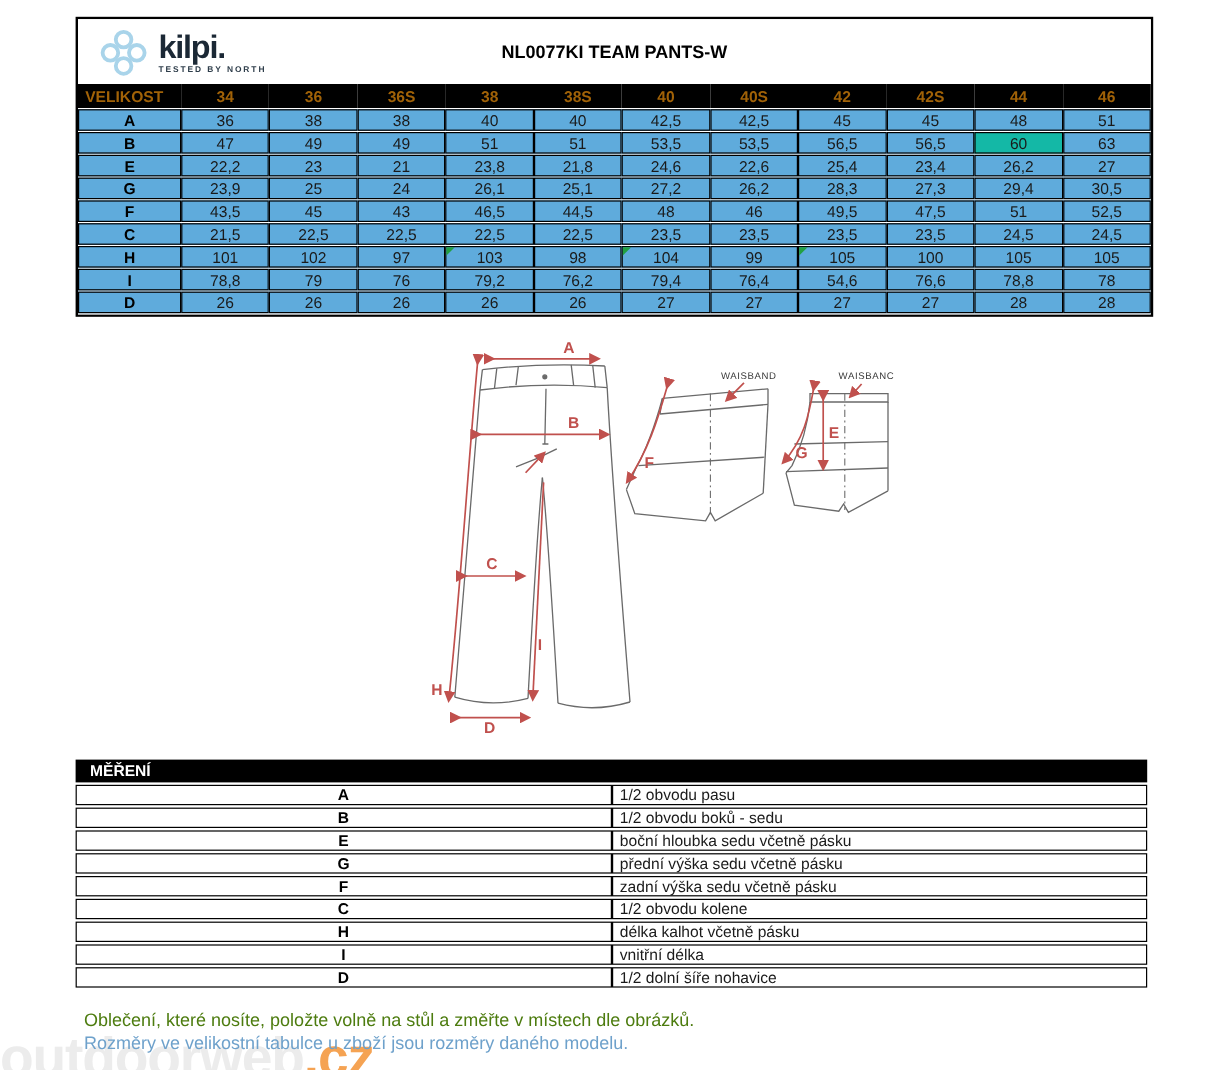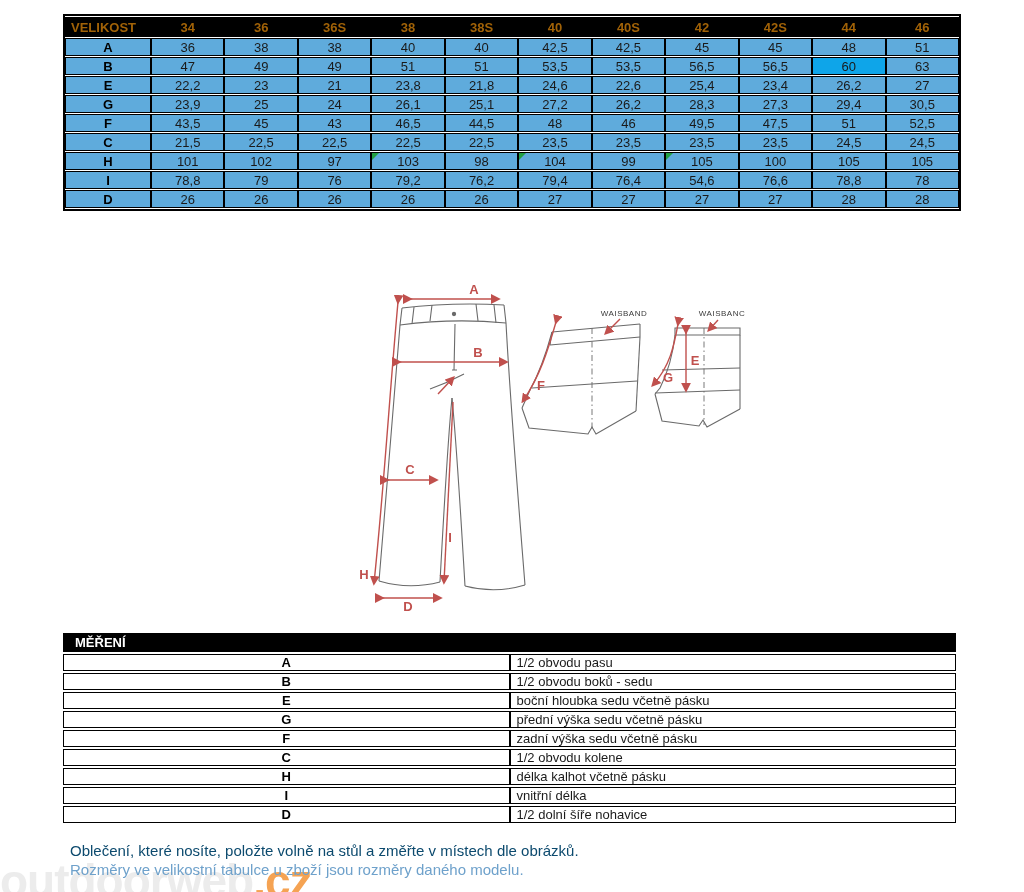--- a/index.html
+++ b/index.html
@@ -68,20 +68,37 @@
   
   .watermark {
     position:absolute; left:0px; top:854px; font-size:46px; font-weight:bold;
     letter-spacing:-1px; z-index:1; white-space:nowrap;
   }
 </style>
 </head>
 <body>
 
 <div class="size-wrap">
+  <div class="brand-row">
+    <div class="logo">
+      <svg width="44" height="42" viewBox="0 0 44 42">
+        <g fill="none" stroke="#a9d4ea" stroke-width="3.2">
+          <circle cx="22" cy="10" r="6.5"></circle>
+          <circle cx="22" cy="32" r="6.5"></circle>
+          <circle cx="11" cy="21" r="6.5"></circle>
+          <circle cx="33" cy="21" r="6.5"></circle>
+        </g>
+      </svg>
+      <div class="logo-text-block">
+        <div class="logo-word">kilpi.</div>
+        <div class="logo-tag">TESTED BY NORTH</div>
+      </div>
+    </div>
+    <div class="doc-title">NL0077KI TEAM PANTS-W</div>
+  </div>
   <table class="sizes">
     <thead>
       <tr id="size-head-row">
         <th class="rowhead">VELIKOST</th>
       <th>34</th>
           <th>36</th>
           <th>36S</th>
           <th>38</th>
           <th>38S</th>
           <th>40</th>
@@ -111,21 +128,21 @@
           <td class="rowlabel" style="background: rgb(95, 171, 220);">B</td>
           <td style="background: rgb(95, 171, 220);">47</td>
           <td style="background: rgb(95, 171, 220);">49</td>
           <td style="background: rgb(95, 171, 220);">49</td>
           <td style="background: rgb(95, 171, 220);">51</td>
           <td style="background: rgb(95, 171, 220);">51</td>
           <td style="background: rgb(95, 171, 220);">53,5</td>
           <td style="background: rgb(95, 171, 220);">53,5</td>
           <td style="background: rgb(95, 171, 220);">56,5</td>
           <td style="background: rgb(95, 171, 220);">56,5</td>
-          <td style="background: #0ea5e9;">60</td>
+          <td style="background: #14b8a6;">60</td>
           <td style="background: rgb(95, 171, 220);">63</td>
         </tr>
         <tr>
           <td class="rowlabel" style="background: rgb(95, 171, 220);">E</td>
           <td style="background: rgb(95, 171, 220);">22,2</td>
           <td style="background: rgb(95, 171, 220);">23</td>
           <td style="background: rgb(95, 171, 220);">21</td>
           <td style="background: rgb(95, 171, 220);">23,8</td>
           <td style="background: rgb(95, 171, 220);">21,8</td>
           <td style="background: rgb(95, 171, 220);">24,6</td>
@@ -342,17 +359,17 @@
         </tr>
         <tr>
           <td class="mlabel">D</td>
           <td class="mdesc">1/2 dolní šíře nohavice</td>
         </tr>
       </tbody>
   </table>
 </div>
 
 <div class="footer">
-  <div style="color: #0c4a6e;">Oblečení, které nosíte, položte volně na stůl a změřte v místech dle obrázků.</div>
+  <div style="color: #4d7c0f;">Oblečení, které nosíte, položte volně na stůl a změřte v místech dle obrázků.</div>
   <div style="color: rgb(110, 161, 203);">Rozměry ve velikostní tabulce u zboží jsou rozměry daného modelu.</div>
 </div>
 
 <div class="watermark"><span class="wm-name" style="color: rgb(236, 236, 236);">outdoorweb</span><span class="wm-tld" style="color: rgb(245, 163, 83);">.cz</span></div>
 
 </body></html>

